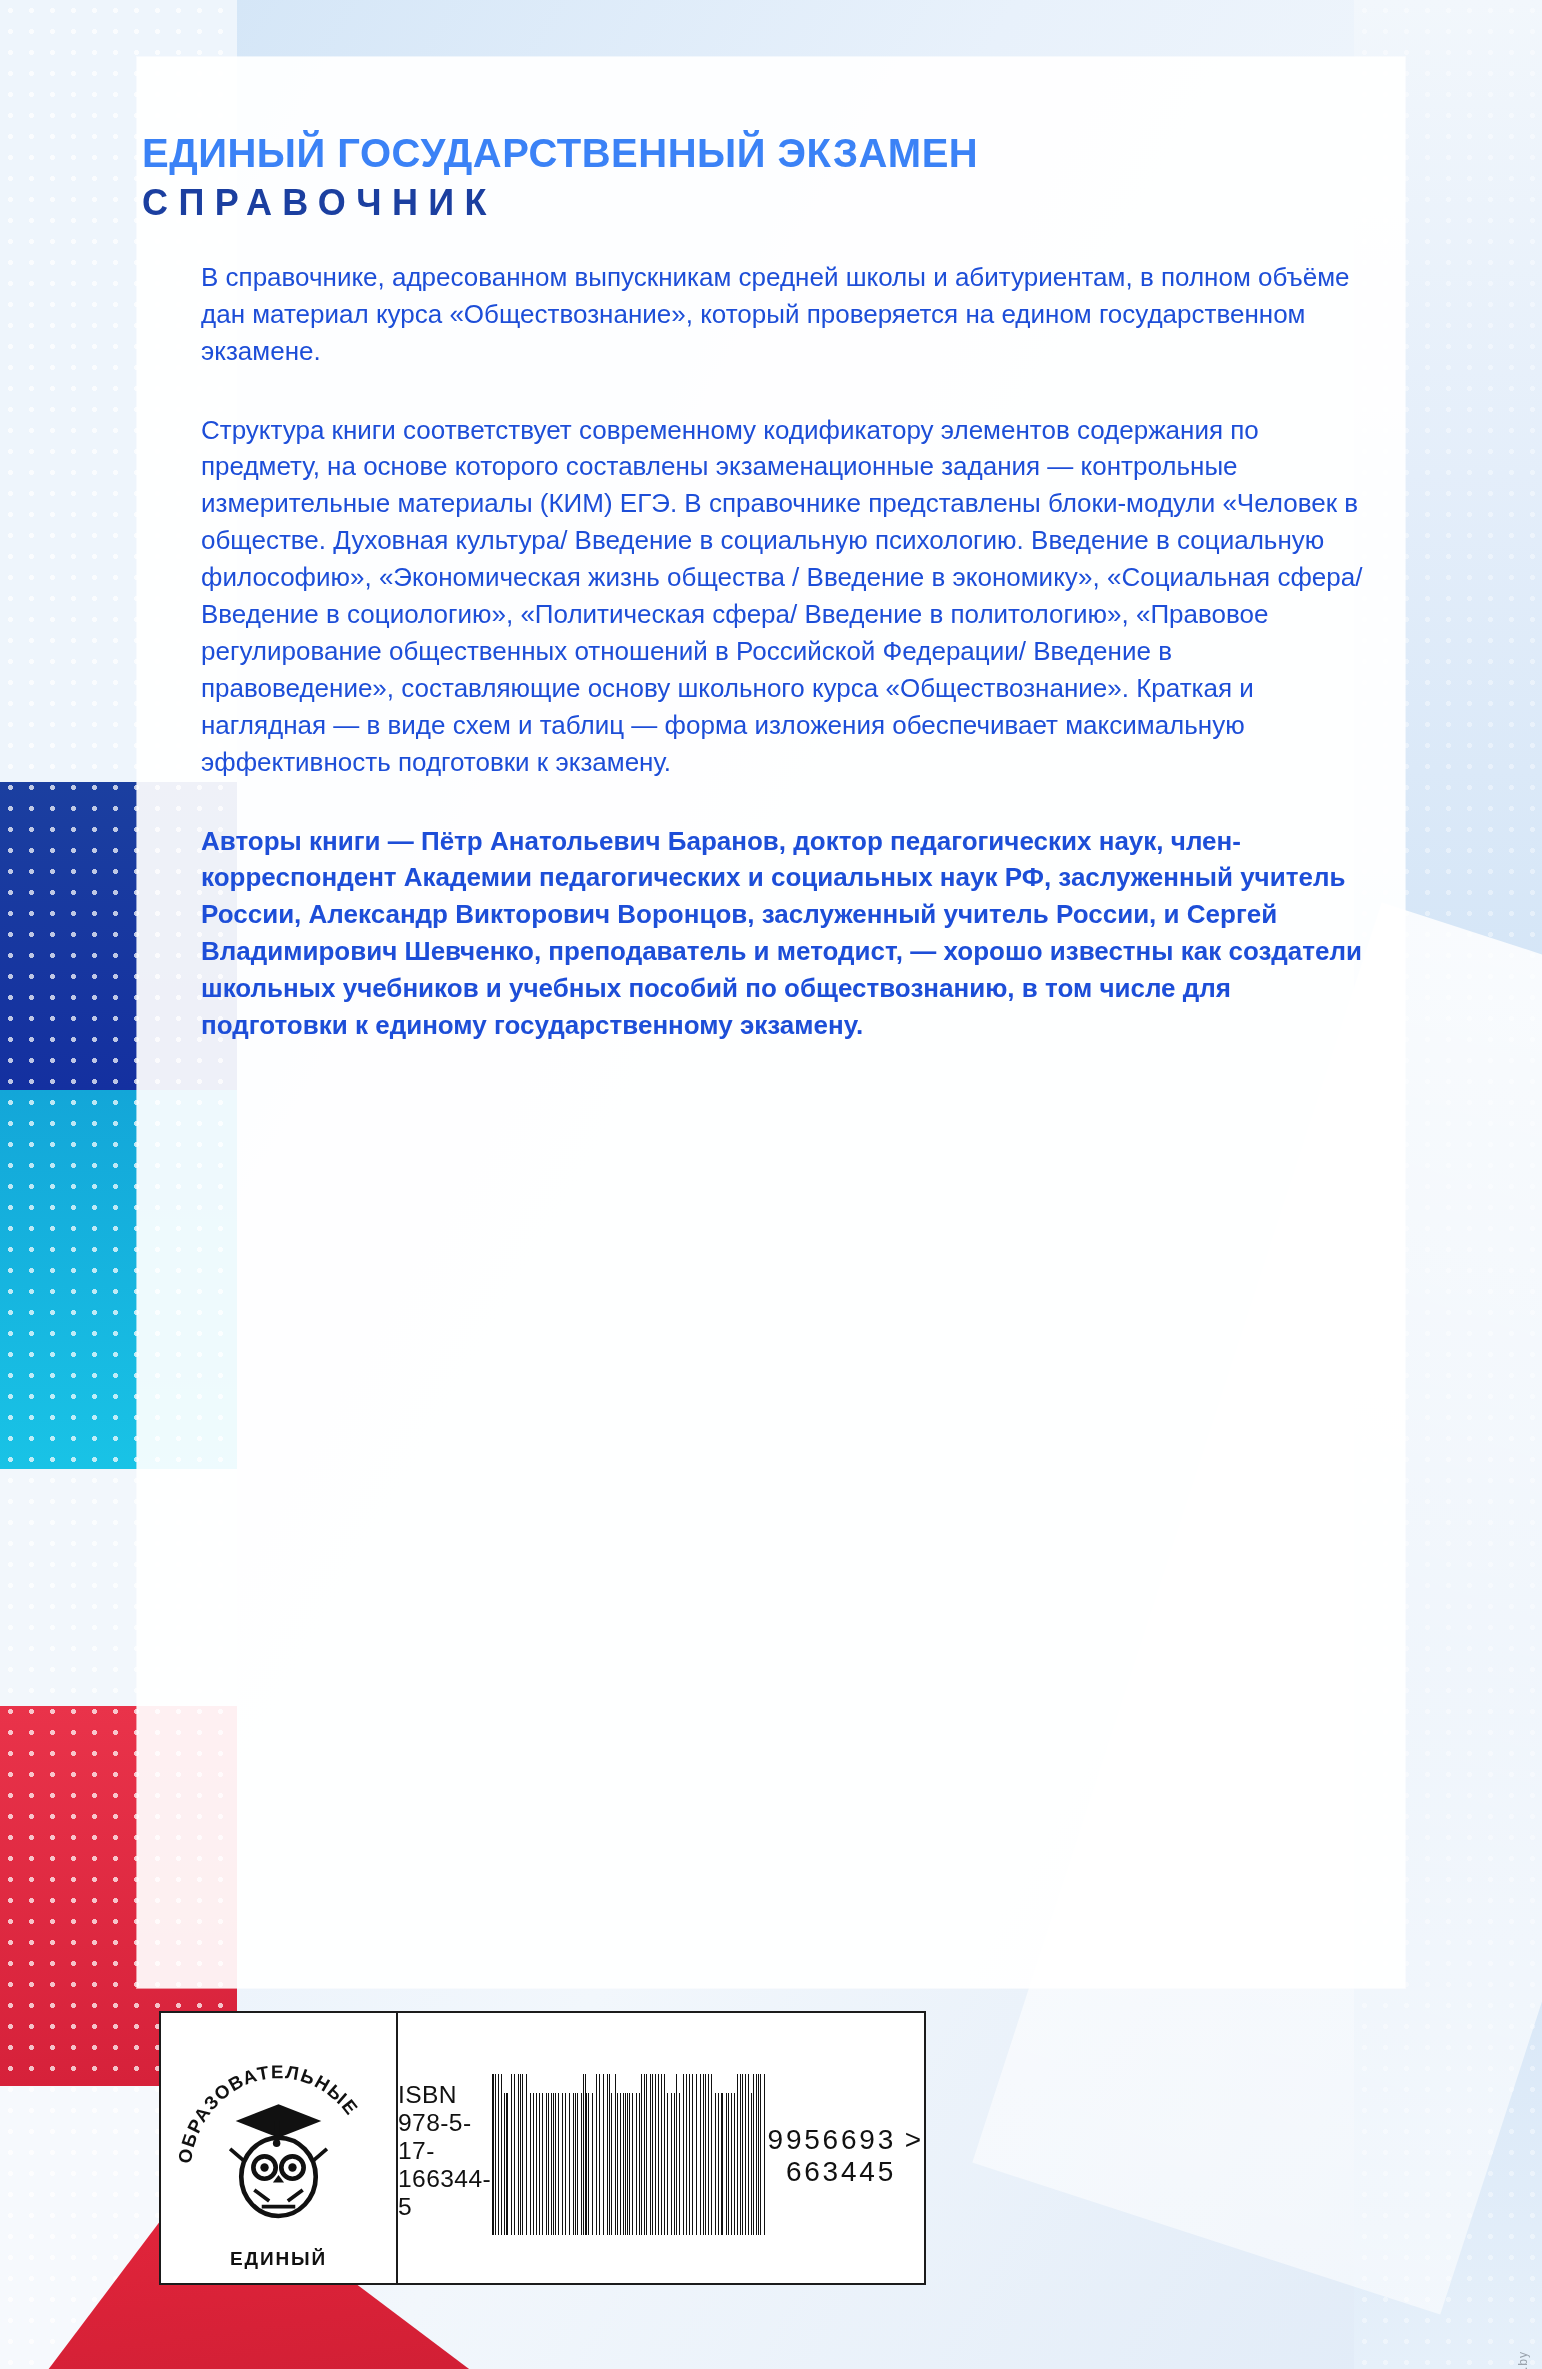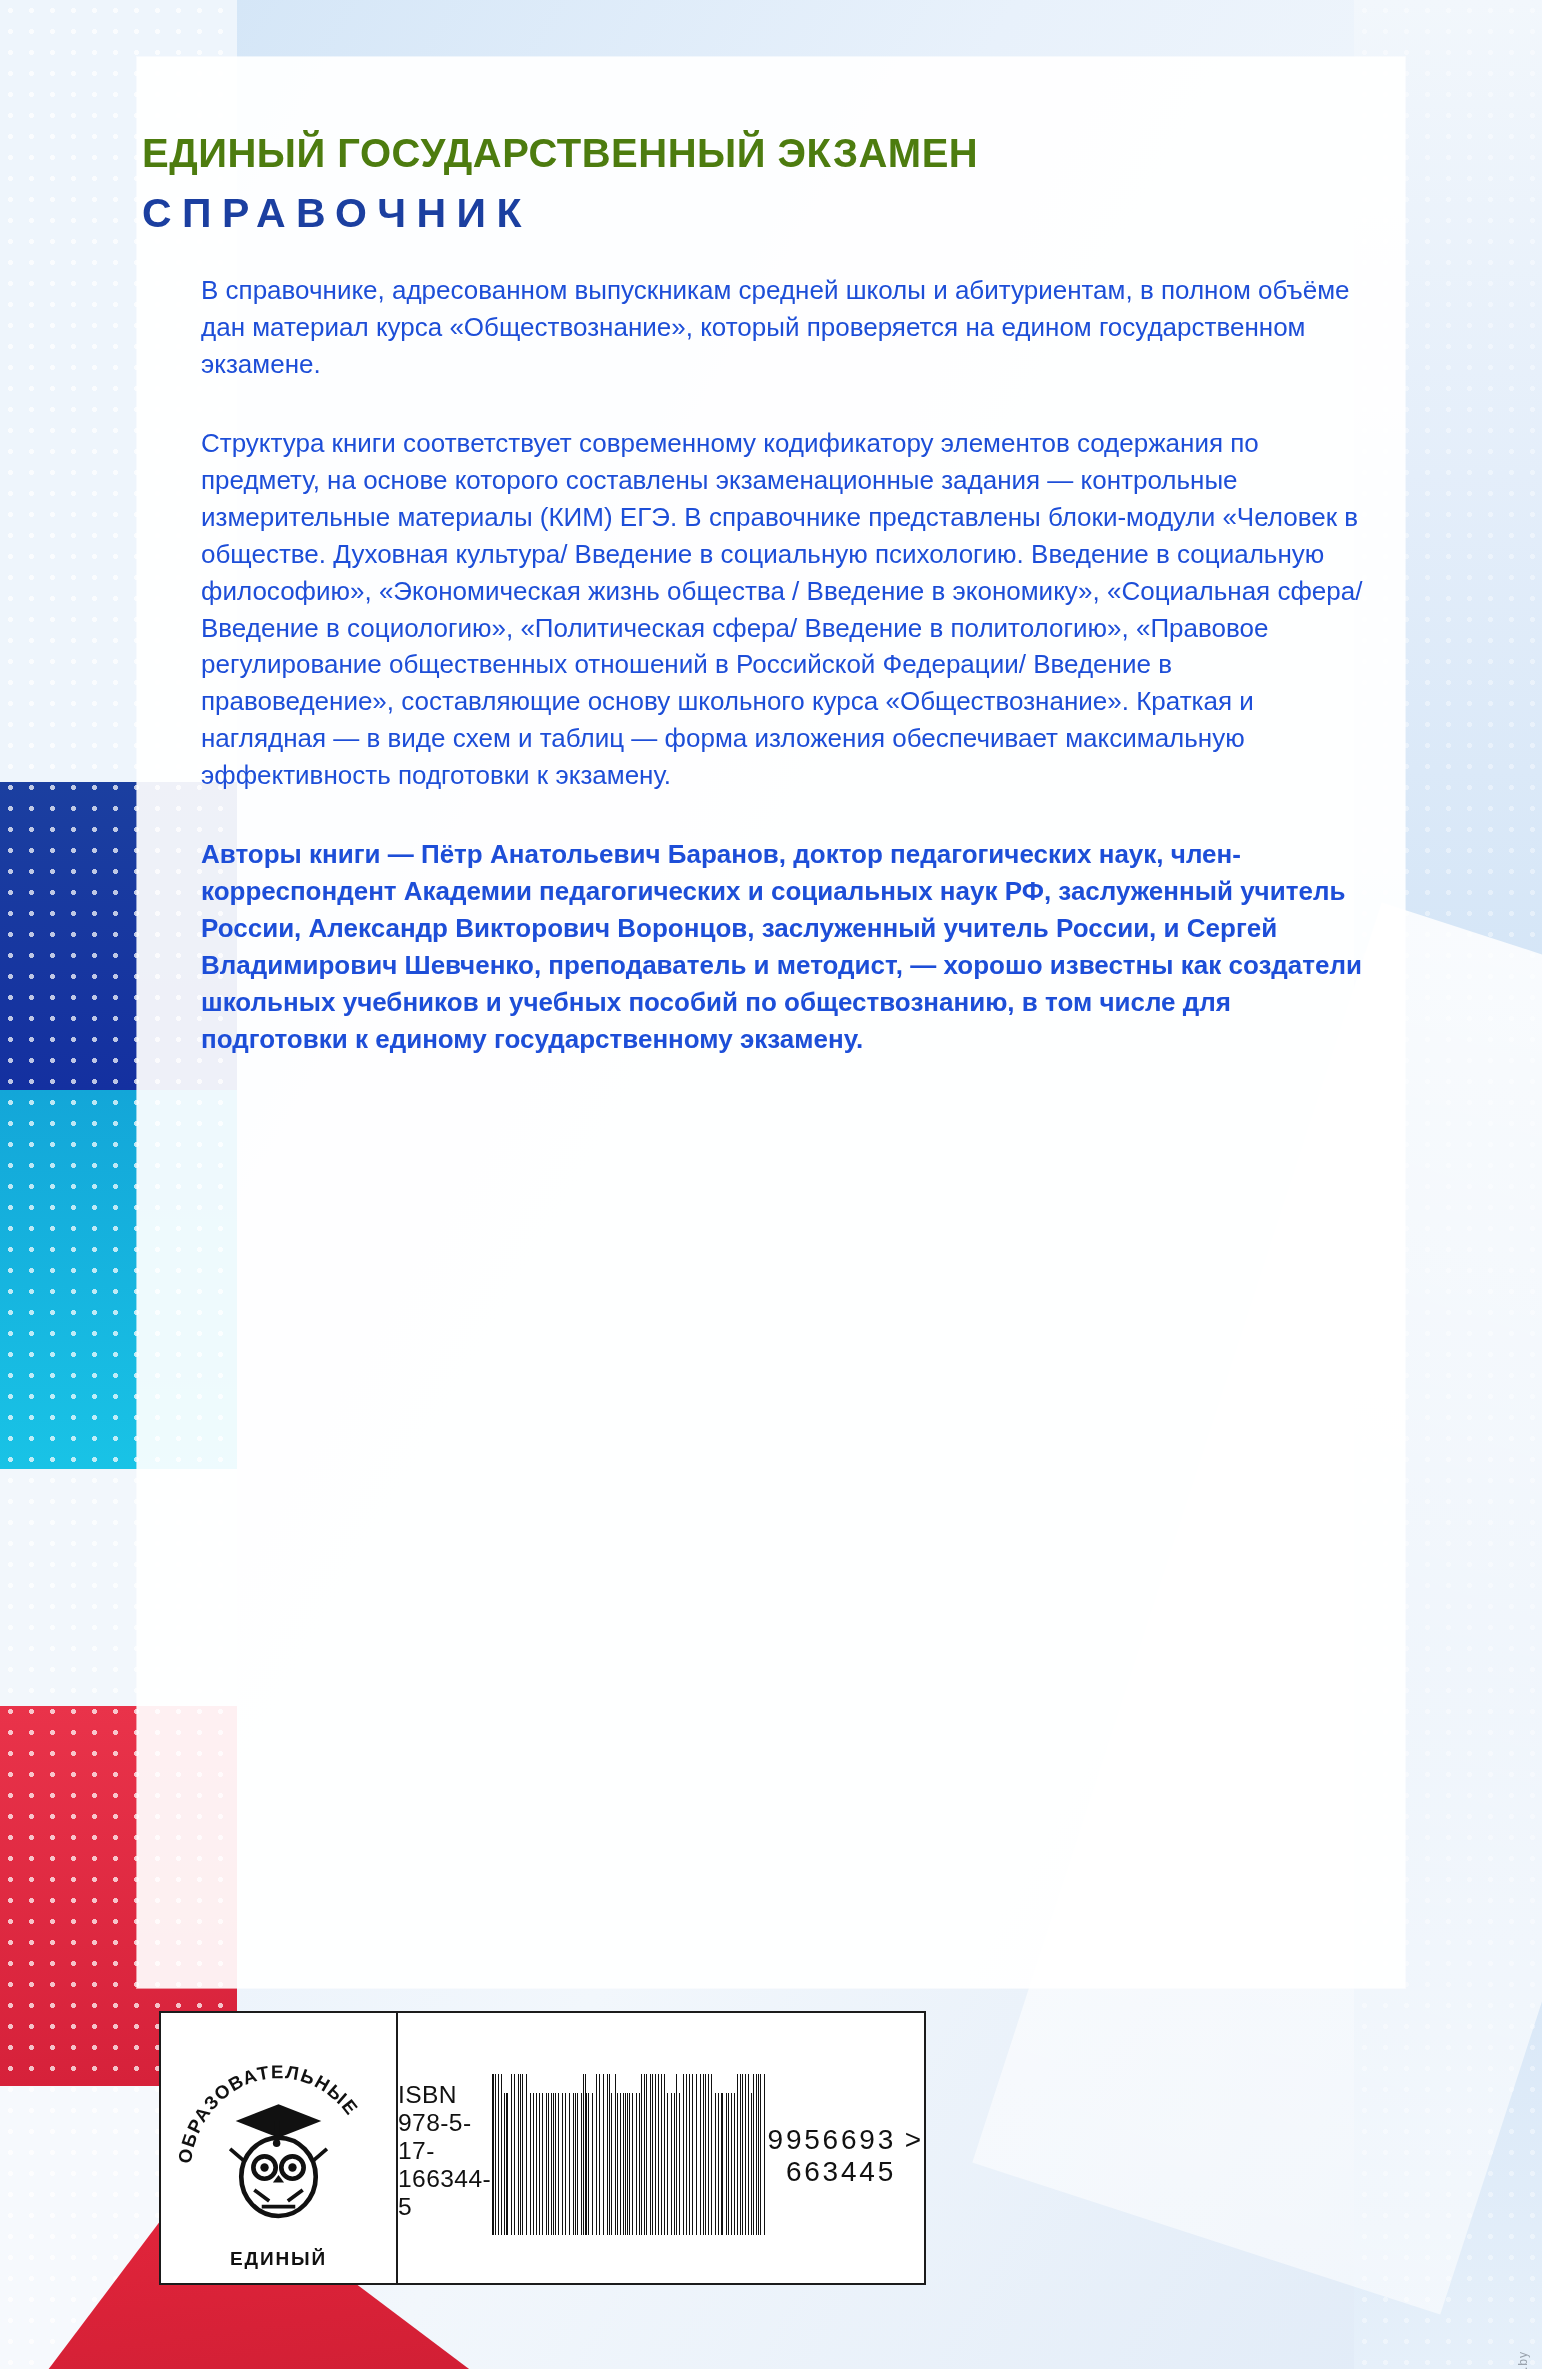--- a/index.html
+++ b/index.html
@@ -76,35 +76,35 @@
   }
 
   .content {
     position: absolute;
     left: 142px;
     top: 132px;
     width: 1249px;
   }
 
   .title-red {
-    color: #4d7c0f;
+    color: #3b82f6;
     font-weight: bold;
     font-size: 40px;
     letter-spacing: 0.5px;
     line-height: 1.08;
     margin: 0 0 5.7px 0;
     white-space: nowrap;
   }
   .title-blue {
     color: #1b3fa0;
     font-weight: bold;
-    font-size: 41px;
+    font-size: 36px;
     letter-spacing: 10.4px;
     line-height: 1.1;
-    margin: 16px 0 36px 0;
+    margin: 8px 0 36px 0;
   }
 
   .body-block {
     margin-left: 59px;
     width: 1164px;
     color: #1d4ed8;
     font-size: 26px;
     line-height: 1.42;
   }
   .body-block p { margin: 0 0 42px 0; }

